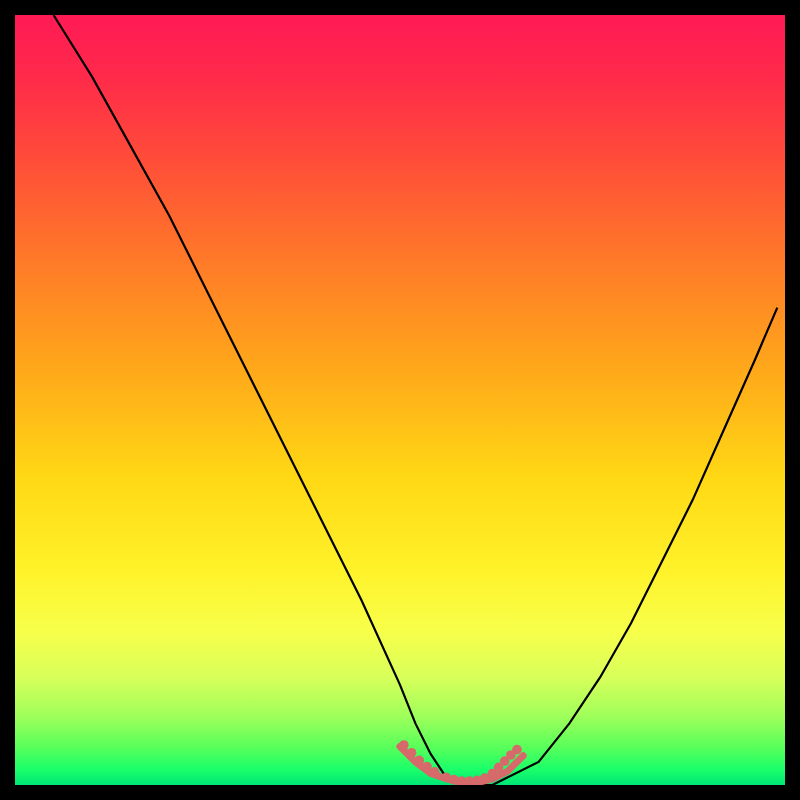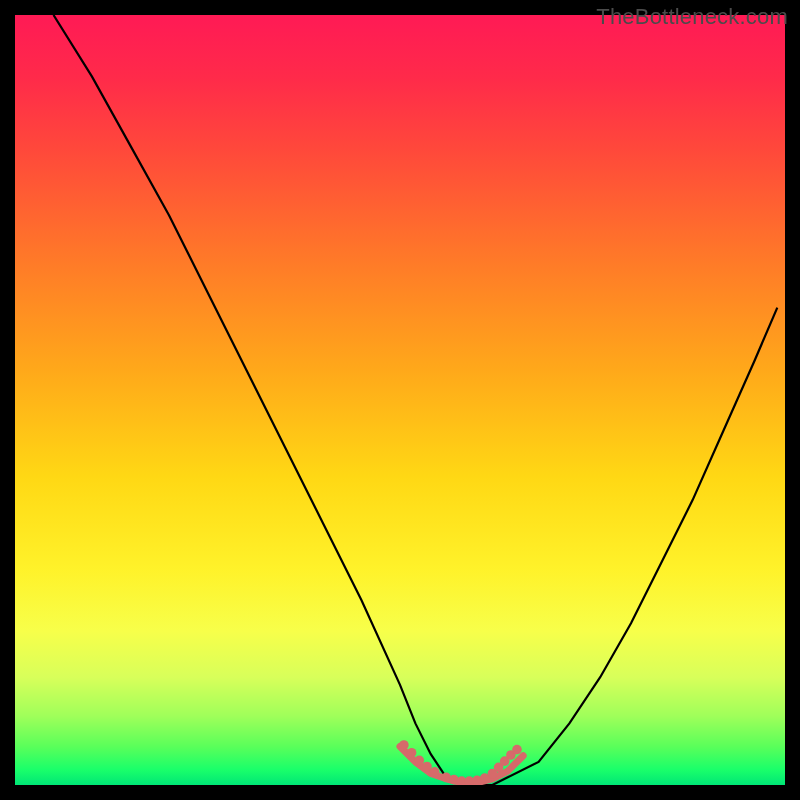--- a/index.html
+++ b/index.html
@@ -79,14 +79,13 @@
           <circle cx="462.0" cy="765.4" r="4.8" fill="#d66a6a"></circle>
           <circle cx="469.7" cy="763.1" r="4.8" fill="#d66a6a"></circle>
           <circle cx="477.4" cy="758.5" r="4.8" fill="#d66a6a"></circle>
           <circle cx="483.6" cy="752.3" r="4.8" fill="#d66a6a"></circle>
           <circle cx="489.7" cy="746.1" r="4.8" fill="#d66a6a"></circle>
           <circle cx="495.9" cy="740.0" r="4.8" fill="#d66a6a"></circle>
           <circle cx="502.0" cy="734.6" r="4.8" fill="#d66a6a"></circle>
         </g>
     </svg>
   </div>
-  <div class="watermark">TheBottleneck.com</div>
 </div>
 
 </body></html>

